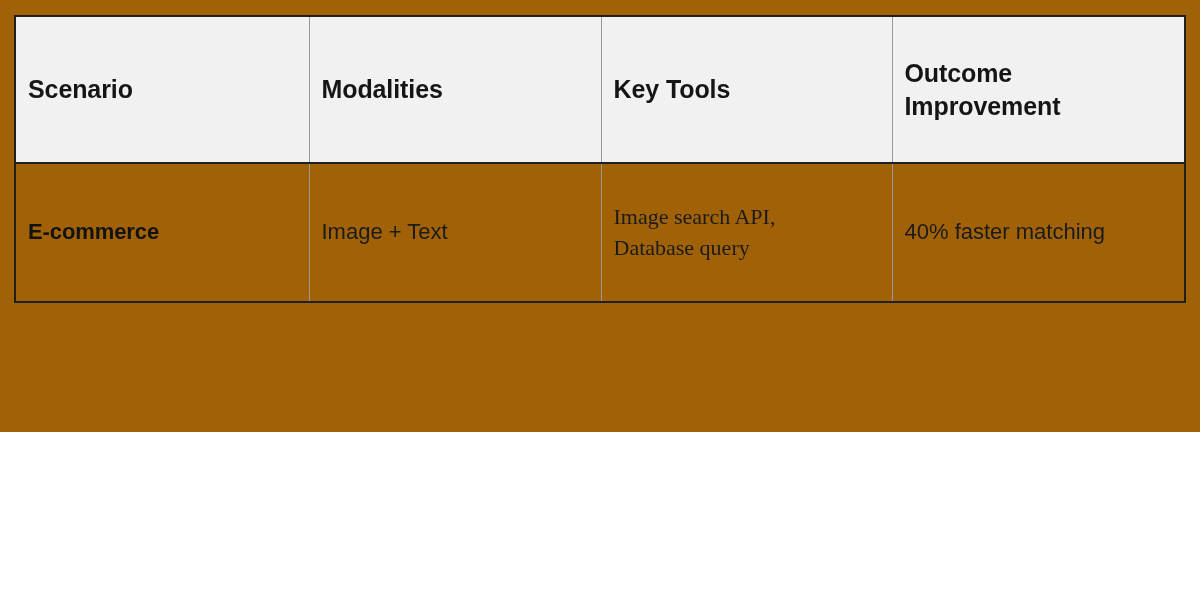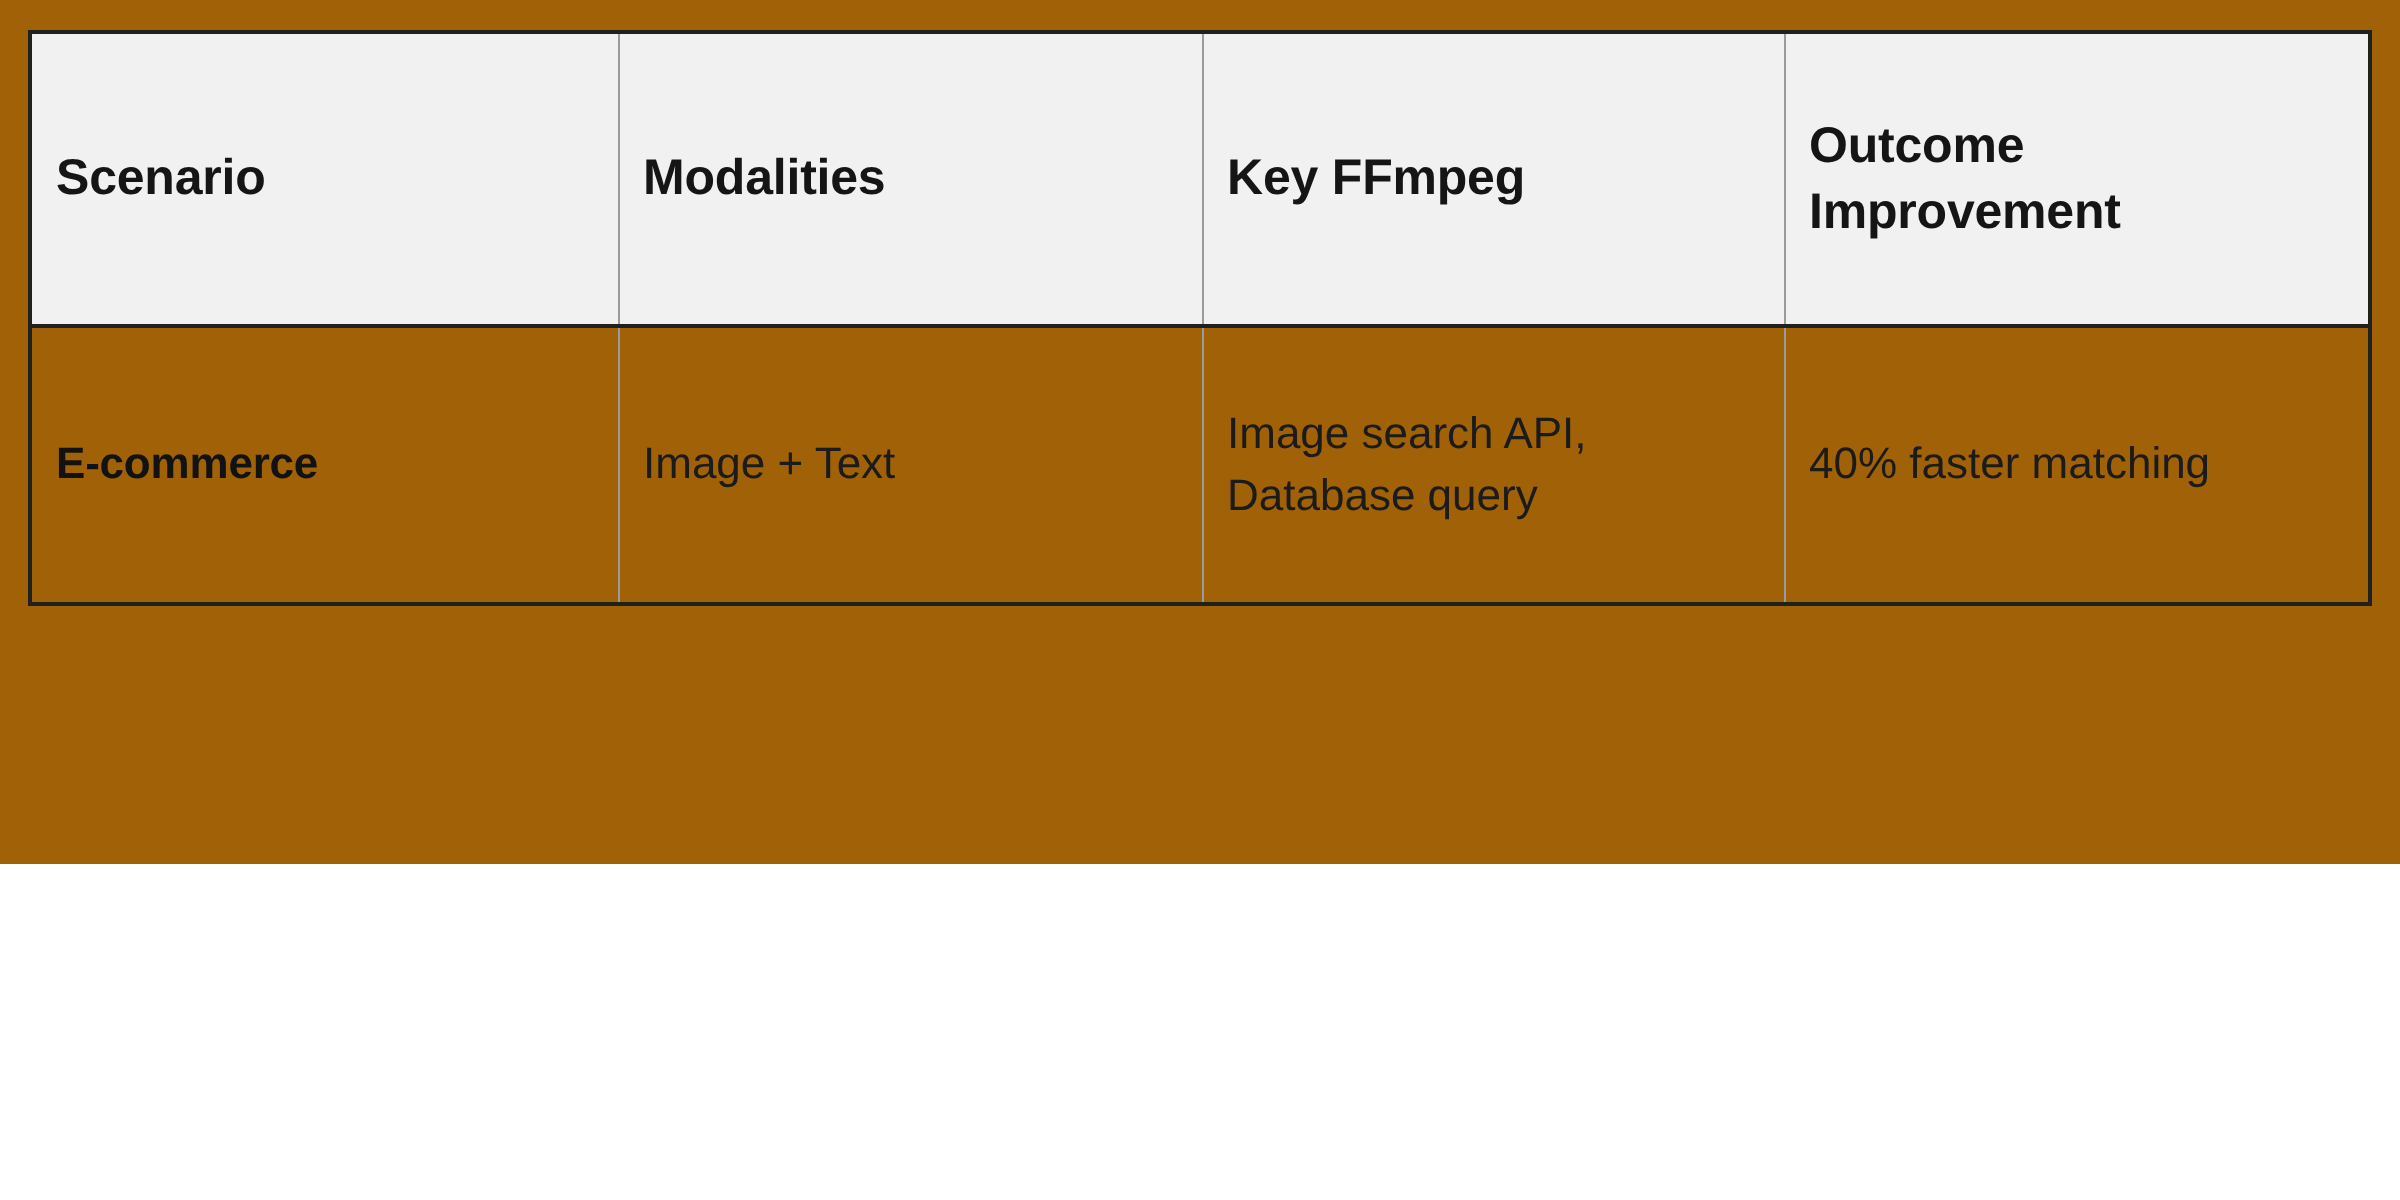--- a/index.html
+++ b/index.html
@@ -77,21 +77,21 @@
   tbody tr:last-child td { border-bottom: none; }
 
   tbody td.scenario-cell {
     font-weight: bold;
     font-size: 22px;
     color: #121212;
     letter-spacing: -0.1px;
     margin-left: 13px;
   }
 
-  .cell-line { display: block; }
+  .cell-line { display: block; font-family: Liberation Serif, serif; }
   .hdr-line { display: block; }
 </style>
 </head>
 <body>
 
 <div id="page">
   <div class="table-wrap">
     <table class="data-table">
       <colgroup>
         <col class="c1">
@@ -101,21 +101,21 @@
       </colgroup>
       <thead>
         <tr>
           <th>
             <span class="hdr-line">Scenario</span>
           </th>
           <th>
             <span class="hdr-line">Modalities</span>
           </th>
           <th>
-            <span class="hdr-line">Key FFmpeg</span>
+            <span class="hdr-line">Key Tools</span>
           </th>
           <th class="last">
             <span class="hdr-line">Outcome</span>
             <span class="hdr-line">Improvement</span>
           </th>
         </tr>
       </thead>
       <tbody>
         <tr>
           <td class="scenario-cell">E-commerce</td>

